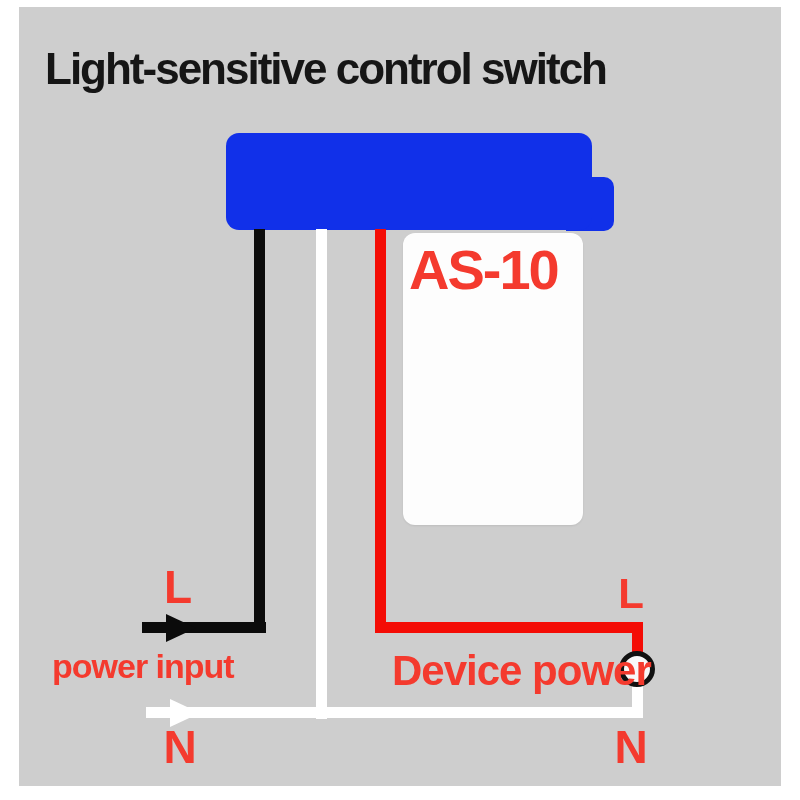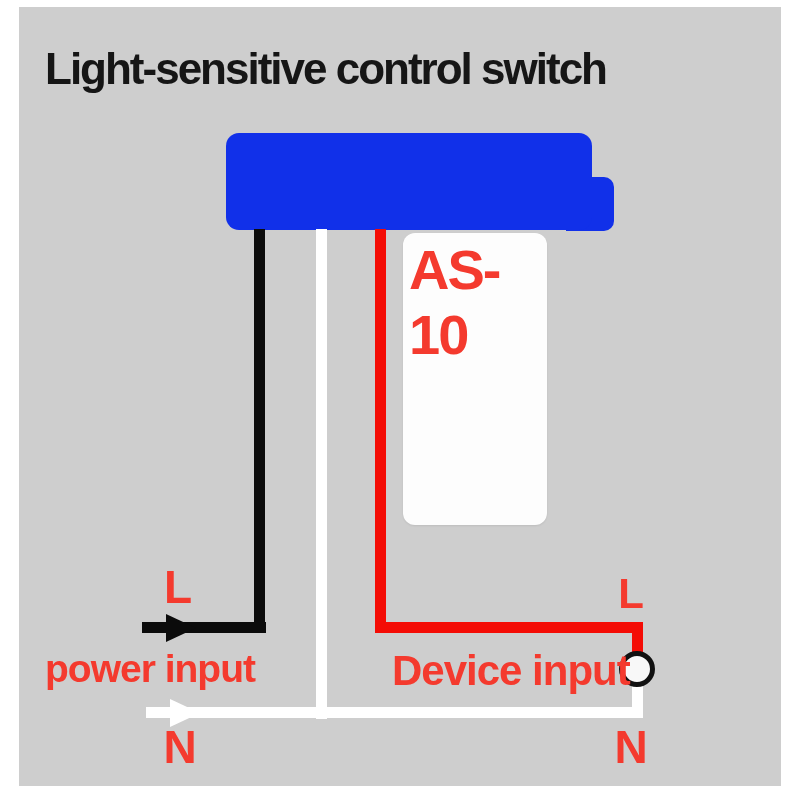--- a/index.html
+++ b/index.html
@@ -41,21 +41,21 @@
   .device-tab {
     position: absolute;
     left: 566px; top: 177px;
     width: 48px; height: 54px;
     background: var(--blue, #1130e9);
     border-radius: 0 10px 10px 0;
   }
   .model-card {
     position: absolute;
     left: 403px; top: 233px;
-    width: 144px; height: 292px;
+    width: 180px; height: 292px;
     background: #fdfdfd;
     border-radius: 12px;
     box-shadow: 0 1px 2px rgba(0,0,0,0.08);
   }
   .model-text {
     position: absolute;
     left: 6px; top: 4px;
     font-size: 56px;
     font-weight: bold;
     letter-spacing: -2px;
@@ -98,21 +98,21 @@
     background: #f8f8f8;
   }
   .red-label {
     position: absolute;
     color: var(--redText, #f43a2e);
     font-weight: bold;
     white-space: nowrap;
   }
   .lbl-L-left  { left: 158px; top: 560px; width: 40px; text-align: center; font-size: 46px; }
   .lbl-L-right { left: 611px; top: 570px; width: 40px; text-align: center; font-size: 42px; }
-  .lbl-power-input { left: 45px;  top: 647px; font-size: 39px; letter-spacing: -1px; }
+  .lbl-power-input { left: 52px;  top: 647px; font-size: 34px; letter-spacing: -1px; }
   .lbl-device-load { left: 392px; top: 647px; font-size: 42px; letter-spacing: -1px; }
   .lbl-N-left  { left: 160px; top: 720px; width: 40px; text-align: center; font-size: 46px; }
   .lbl-N-right { left: 611px; top: 720px; width: 40px; text-align: center; font-size: 46px; }
 </style>
 </head>
 <body>
 
 <div id="stage">
 
   <div class="gray-canvas"></div>
@@ -139,16 +139,16 @@
   <div class="wire red wire-red-v-right"></div>
 
   <div class="wire white wire-white-v-right"></div>
   <div class="terminal-circle"></div>
 
   <div class="red-label lbl-L-left">L</div>
   <div class="red-label lbl-power-input">power input</div>
   <div class="red-label lbl-N-left">N</div>
 
   <div class="red-label lbl-L-right">L</div>
-  <div class="red-label lbl-device-load">Device input</div>
+  <div class="red-label lbl-device-load">Device power</div>
   <div class="red-label lbl-N-right">N</div>
 
 </div>
 
 </body></html>

